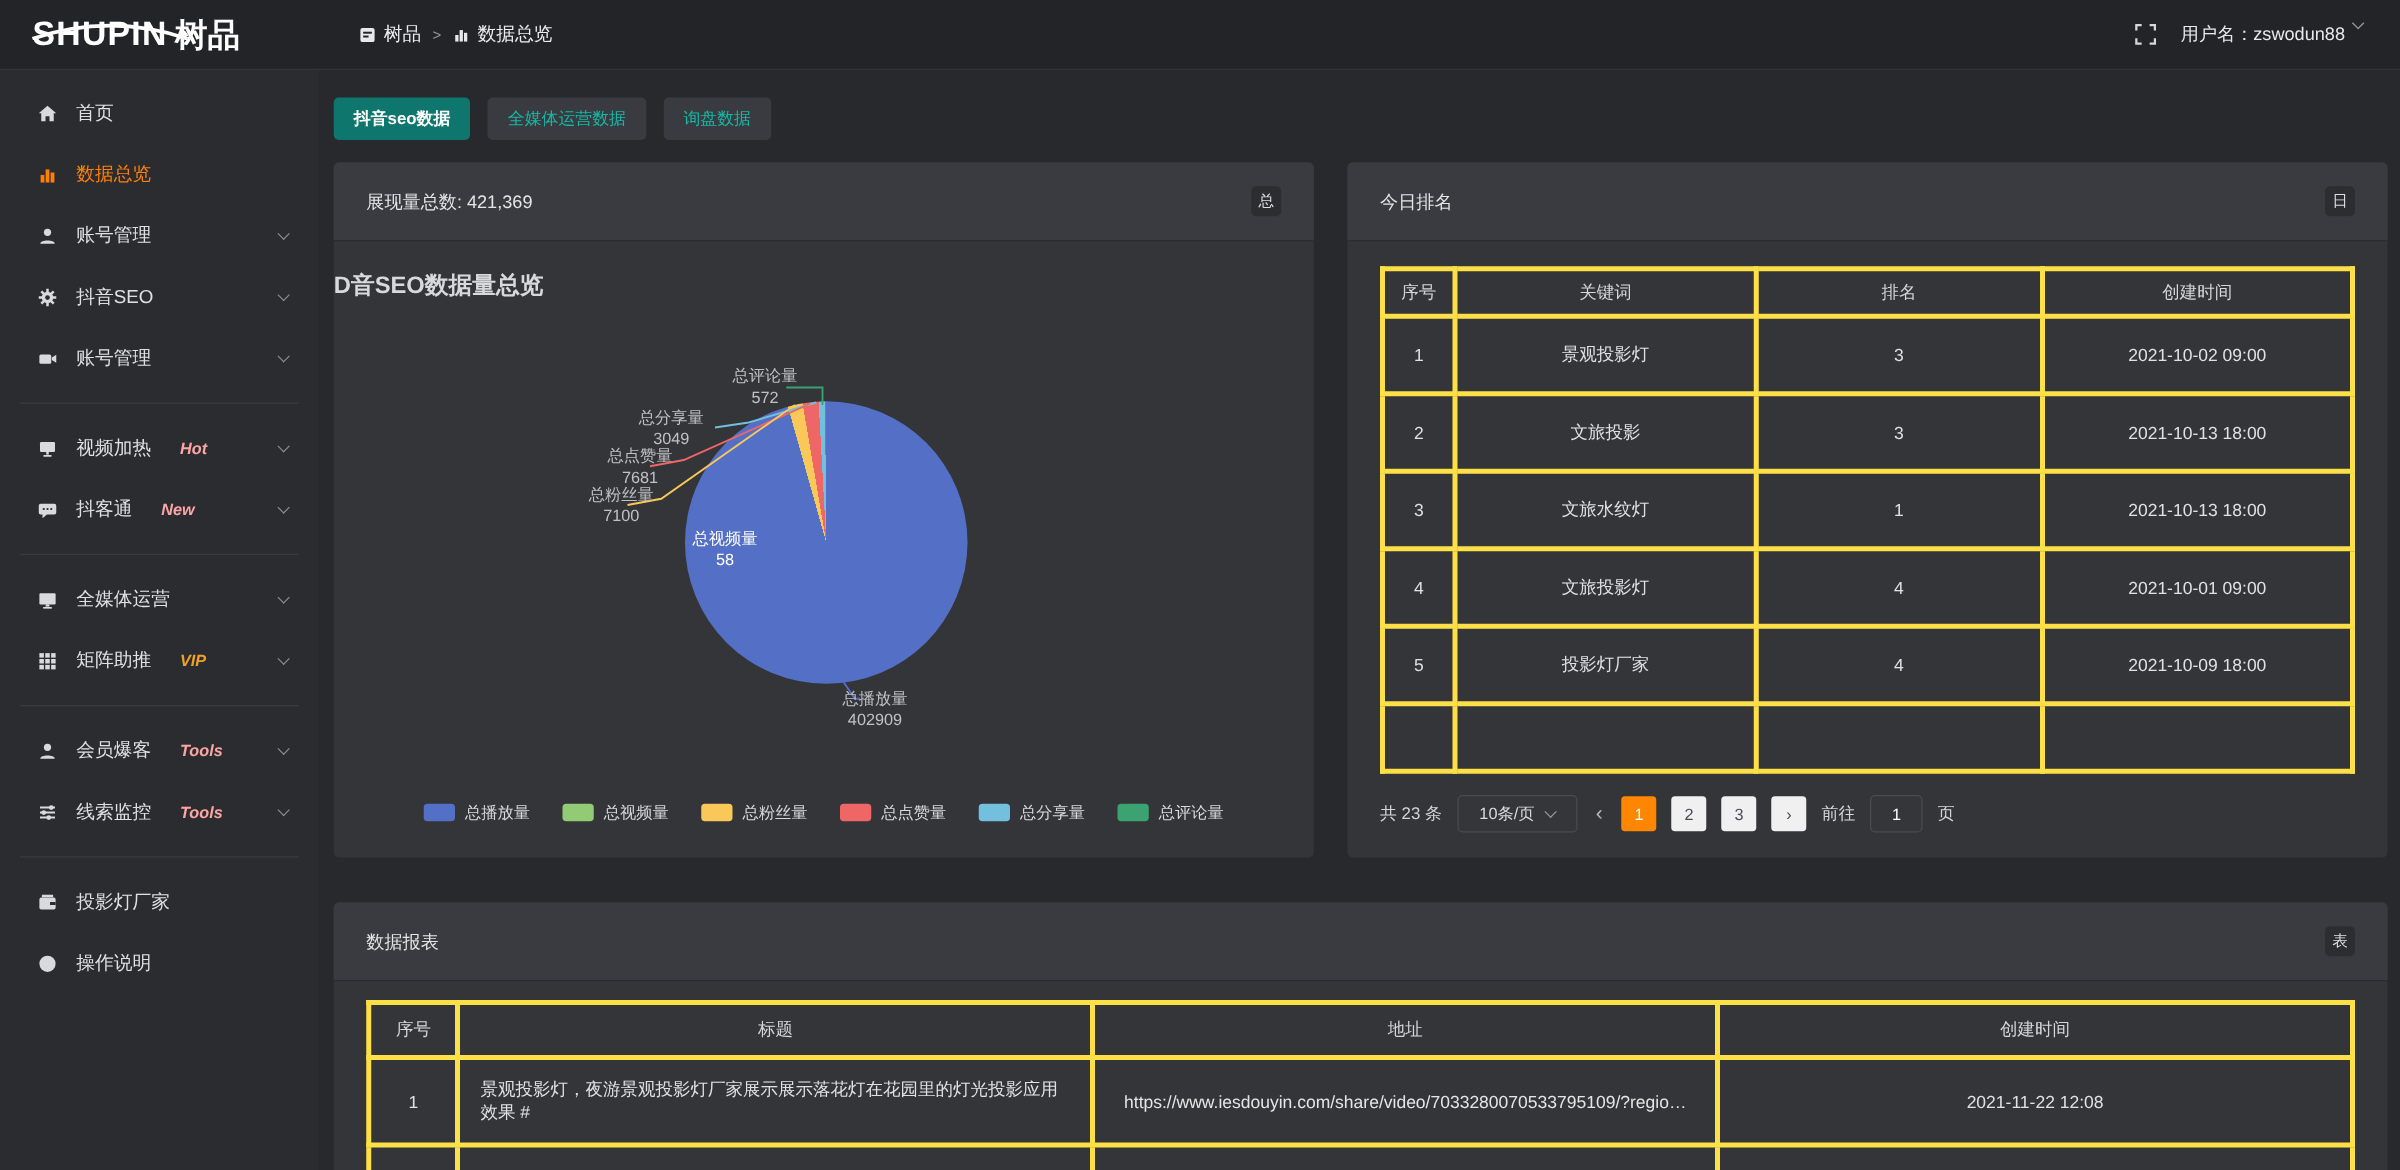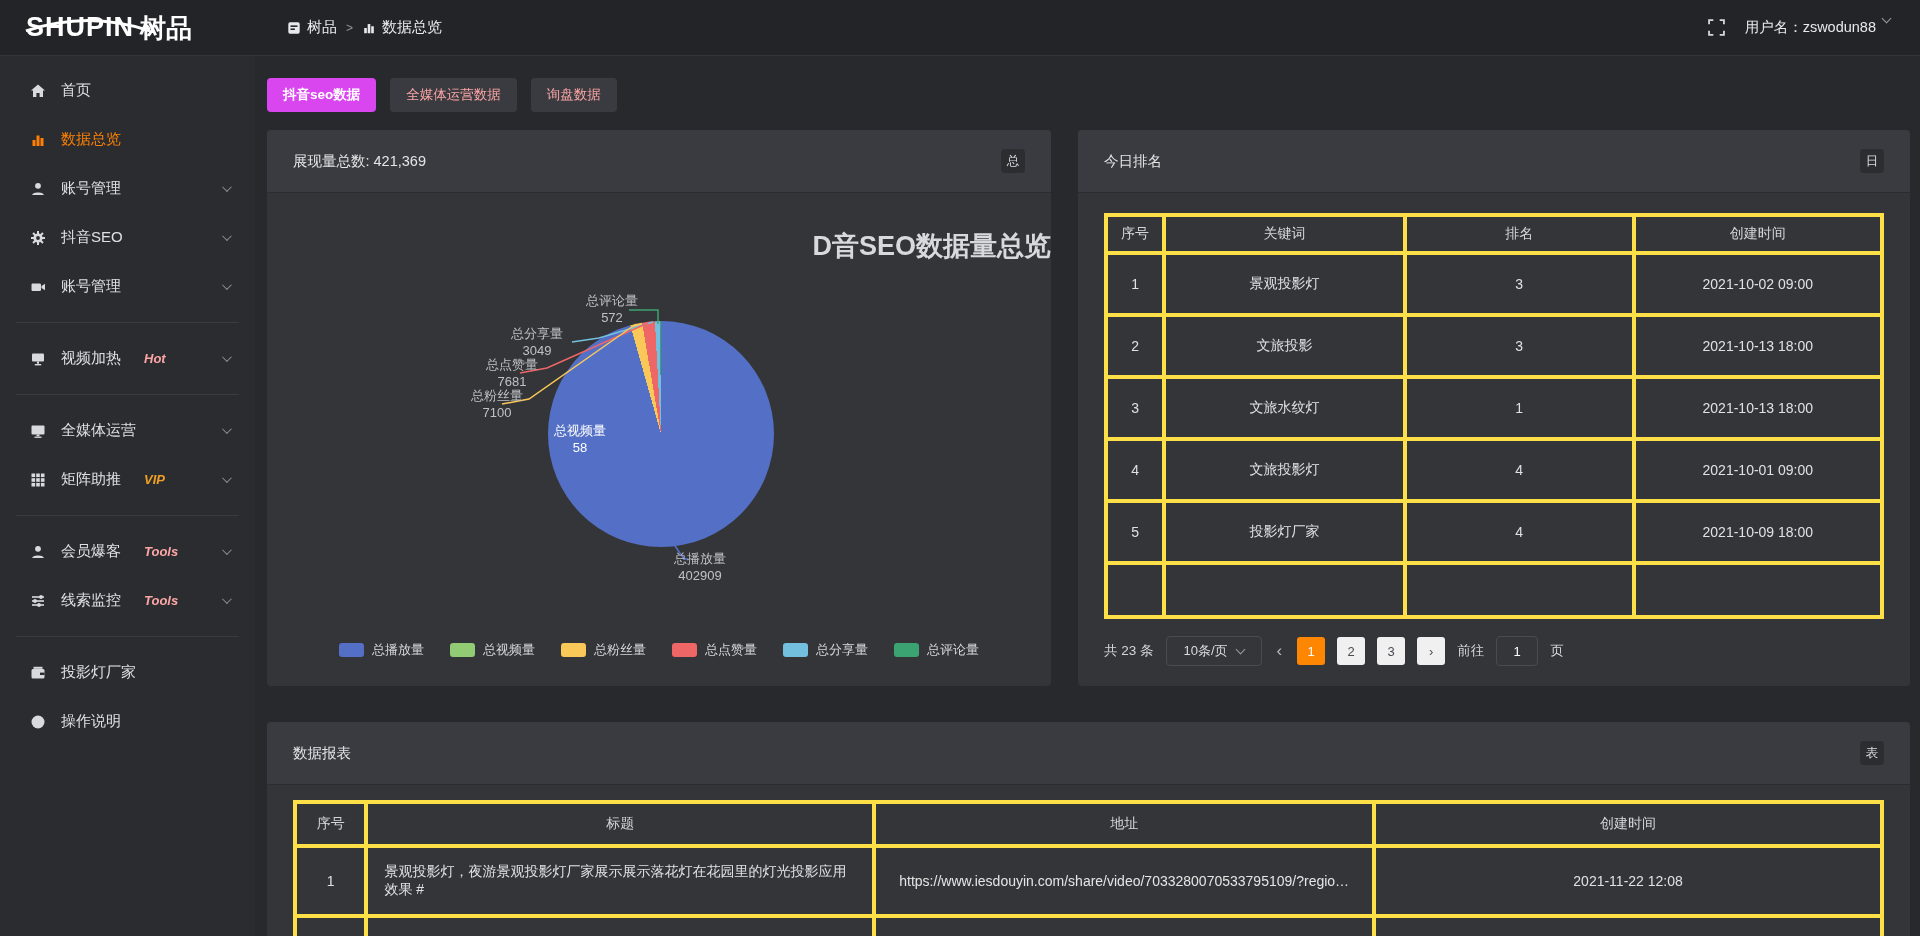--- a/index.html
+++ b/index.html
@@ -35,33 +35,33 @@
                border-bottom:1.5px solid #8c8d92; transform:rotate(45deg) translateY(-2px); }
   .side-badge { font-style:italic; font-weight:bold; font-size:13px; margin-left:8px; }
   .badge-red { color:#fca5a5; }
   .badge-vip { color:#f0a125; }
   .side-divider { height:1px; background:#3a3b40; margin:11px 16px; }
 
   
   .main { position:absolute; top:56px; left:255px; right:0; bottom:0; background:#28292d; overflow:hidden; }
   .tabs { position:absolute; top:22px; left:12px; display:flex; gap:14px; }
   .tab { height:34px; padding:0 16px; display:flex; align-items:center; font-size:13.5px;
-         border-radius:4px; background:#3a3b40; color:#fca5a5; cursor:pointer; }
-  .tab.active { background:#d946ef; color:#fff; font-weight:bold; }
+         border-radius:4px; background:#3a3b40; color:#14b8a6; cursor:pointer; }
+  .tab.active { background:#0f766e; color:#fff; font-weight:bold; }
 
   .card { position:absolute; background:#343539; border-radius:4px; }
   .card-head { height:63px; background:#3a3b40; border-radius:4px 4px 0 0; border-bottom:1px solid #2b2c30;
                display:flex; align-items:center; padding:0 26px; font-size:14.5px; color:#e4e5e7; }
   .corner-badge { margin-left:auto; width:24px; height:24px; background:#2c2d31; border-radius:4px;
                   display:flex; align-items:center; justify-content:center; font-size:12.5px; color:#dcdde0; cursor:pointer; }
 
   
   #pie-card { left:12px; top:74px; width:784px; height:556px; }
   .pie-body { position:relative; height:492px; }
-  .chart-title { position:absolute; top:35px; width:100%; text-align:right; font-size:27px;
+  .chart-title { position:absolute; top:22px; width:100%; text-align:left; font-size:19px;
                  font-weight:bold; color:#d8d9db; }
   .pie { position:absolute; left:281px; top:128px; width:226px; height:226px; border-radius:50%; }
   .leader-svg { position:absolute; inset:0; pointer-events:none; }
   .pie-label { position:absolute; width:96px; text-align:center; font-size:13px; line-height:17px; color:#c0c1c4; }
   .pie-label.inside { color:#fff; }
   #lbl-comments { left:297px; top:99px; }
   #lbl-shares   { left:222px; top:132px; }
   #lbl-likes    { left:197px; top:163px; }
   #lbl-fans     { left:182px; top:194px; }
   #lbl-videos   { left:265px; top:229px; }
@@ -191,20 +191,31 @@
     <div class="side-item">
       <svg width="16" height="16" viewBox="0 0 16 16">
         <rect x="2" y="2.5" width="12" height="8" rx="1"></rect>
           <rect x="7" y="10.5" width="2" height="2.2"></rect>
           <rect x="4.8" y="13" width="6.4" height="1.4"></rect>
       </svg>
       <span>视频加热</span>
       <span class="side-badge badge-red">Hot</span>
       <span class="side-chev"></span>
     </div>
+    <div class="side-item">
+      <svg width="16" height="16" viewBox="0 0 16 16">
+        <path d="M2.5,3 H13.5 a1.5,1.5 0 0 1 1.5,1.5 V10 a1.5,1.5 0 0 1 -1.5,1.5 H7.5 L4,14.5 V11.5 H2.5 A1.5,1.5 0 0 1 1,10 V4.5 A1.5,1.5 0 0 1 2.5,3 Z"></path>
+        <circle class="hole" cx="5" cy="7.2" r="0.9"></circle>
+          <circle class="hole" cx="8" cy="7.2" r="0.9"></circle>
+          <circle class="hole" cx="11" cy="7.2" r="0.9"></circle>
+      </svg>
+      <span>抖客通</span>
+      <span class="side-badge badge-red">New</span>
+      <span class="side-chev"></span>
+    </div>
     <div class="side-divider"></div>
     <div class="side-item">
       <svg width="16" height="16" viewBox="0 0 16 16">
         <rect x="1.5" y="2.5" width="13" height="9" rx="1"></rect>
           <rect x="6.5" y="11.5" width="3" height="1.8"></rect>
           <rect x="4.5" y="13.6" width="7" height="1.3"></rect>
       </svg>
       <span>全媒体运营</span>
       <span class="side-chev"></span>
     </div>

